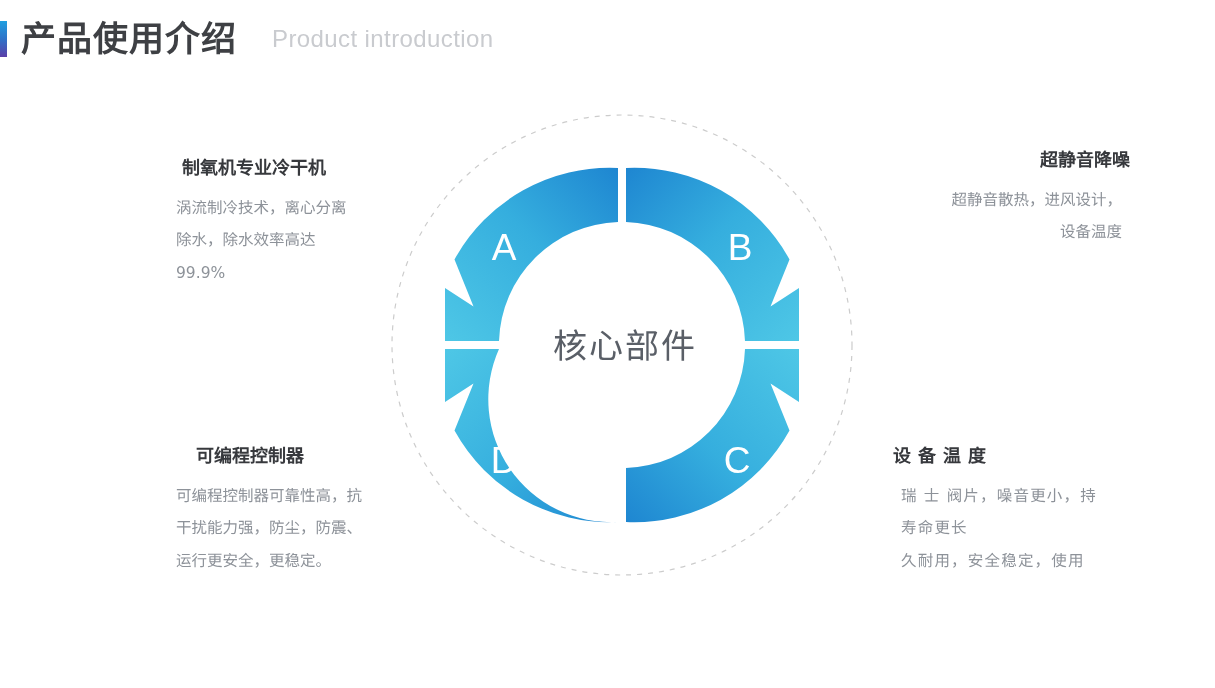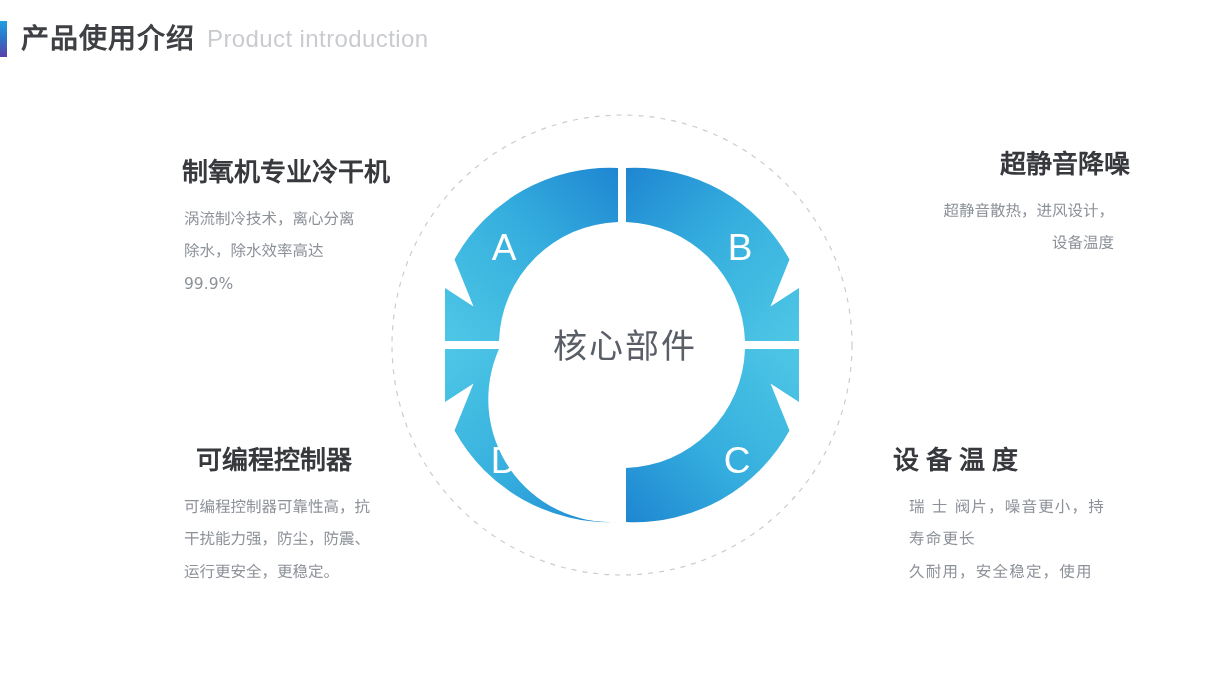--- a/index.html
+++ b/index.html
@@ -26,56 +26,56 @@
     align-items: center;
   }
   .header-accent-bar {
     width: 7px;
     height: 36px;
     margin-right: 14px;
     background: linear-gradient(180deg, #1f9fe0 0%, #2f72c8 50%, #5b3fa8 100%);
   }
   .header-title-cn {
     font-family: "DejaVu Sans", "Liberation Sans", sans-serif;
-    font-size: 28px;
+    font-size: 35px;
     font-weight: 700;
     color: #3e4044;
     letter-spacing: 1px;
     line-height: 1;
   }
   .header-title-en {
     font-family: "Liberation Sans", sans-serif;
     font-size: 24px;
     font-weight: 400;
     color: #c9cbcf;
-    margin-left: 12px;
+    margin-left: 35px;
     line-height: 1;
     letter-spacing: 0.4px;
   }
 
   
   .feature {
     position: absolute;
     width: 250px;
   }
   .feature-title {
     font-family: "DejaVu Serif", "Liberation Serif", serif;
-    font-size: 26px;
+    font-size: 18px;
     font-weight: 700;
     color: #37393d;
     margin: 0 0 14px 0;
     line-height: 1.1;
     white-space: nowrap;
   }
   .feature-body {
     font-family: "DejaVu Sans", "Liberation Sans", sans-serif;
     font-size: 15.5px;
     color: #8d9299;
     line-height: 2.1;
-    margin: 16px;
+    margin: 8px;
   }
   .feature-body span { display: block; }
 
   
   .feature.f-tl { left: 168px; top: 158px; }
   .feature.f-tl .feature-title { margin-left: 14px; }
   .feature.f-tr { left: 880px; top: 150px; text-align: right; }
   .feature.f-bl { left: 168px; top: 446px; }
   .feature.f-bl .feature-title { margin-left: 28px; }
   .feature.f-br { left: 893px; top: 446px; }

